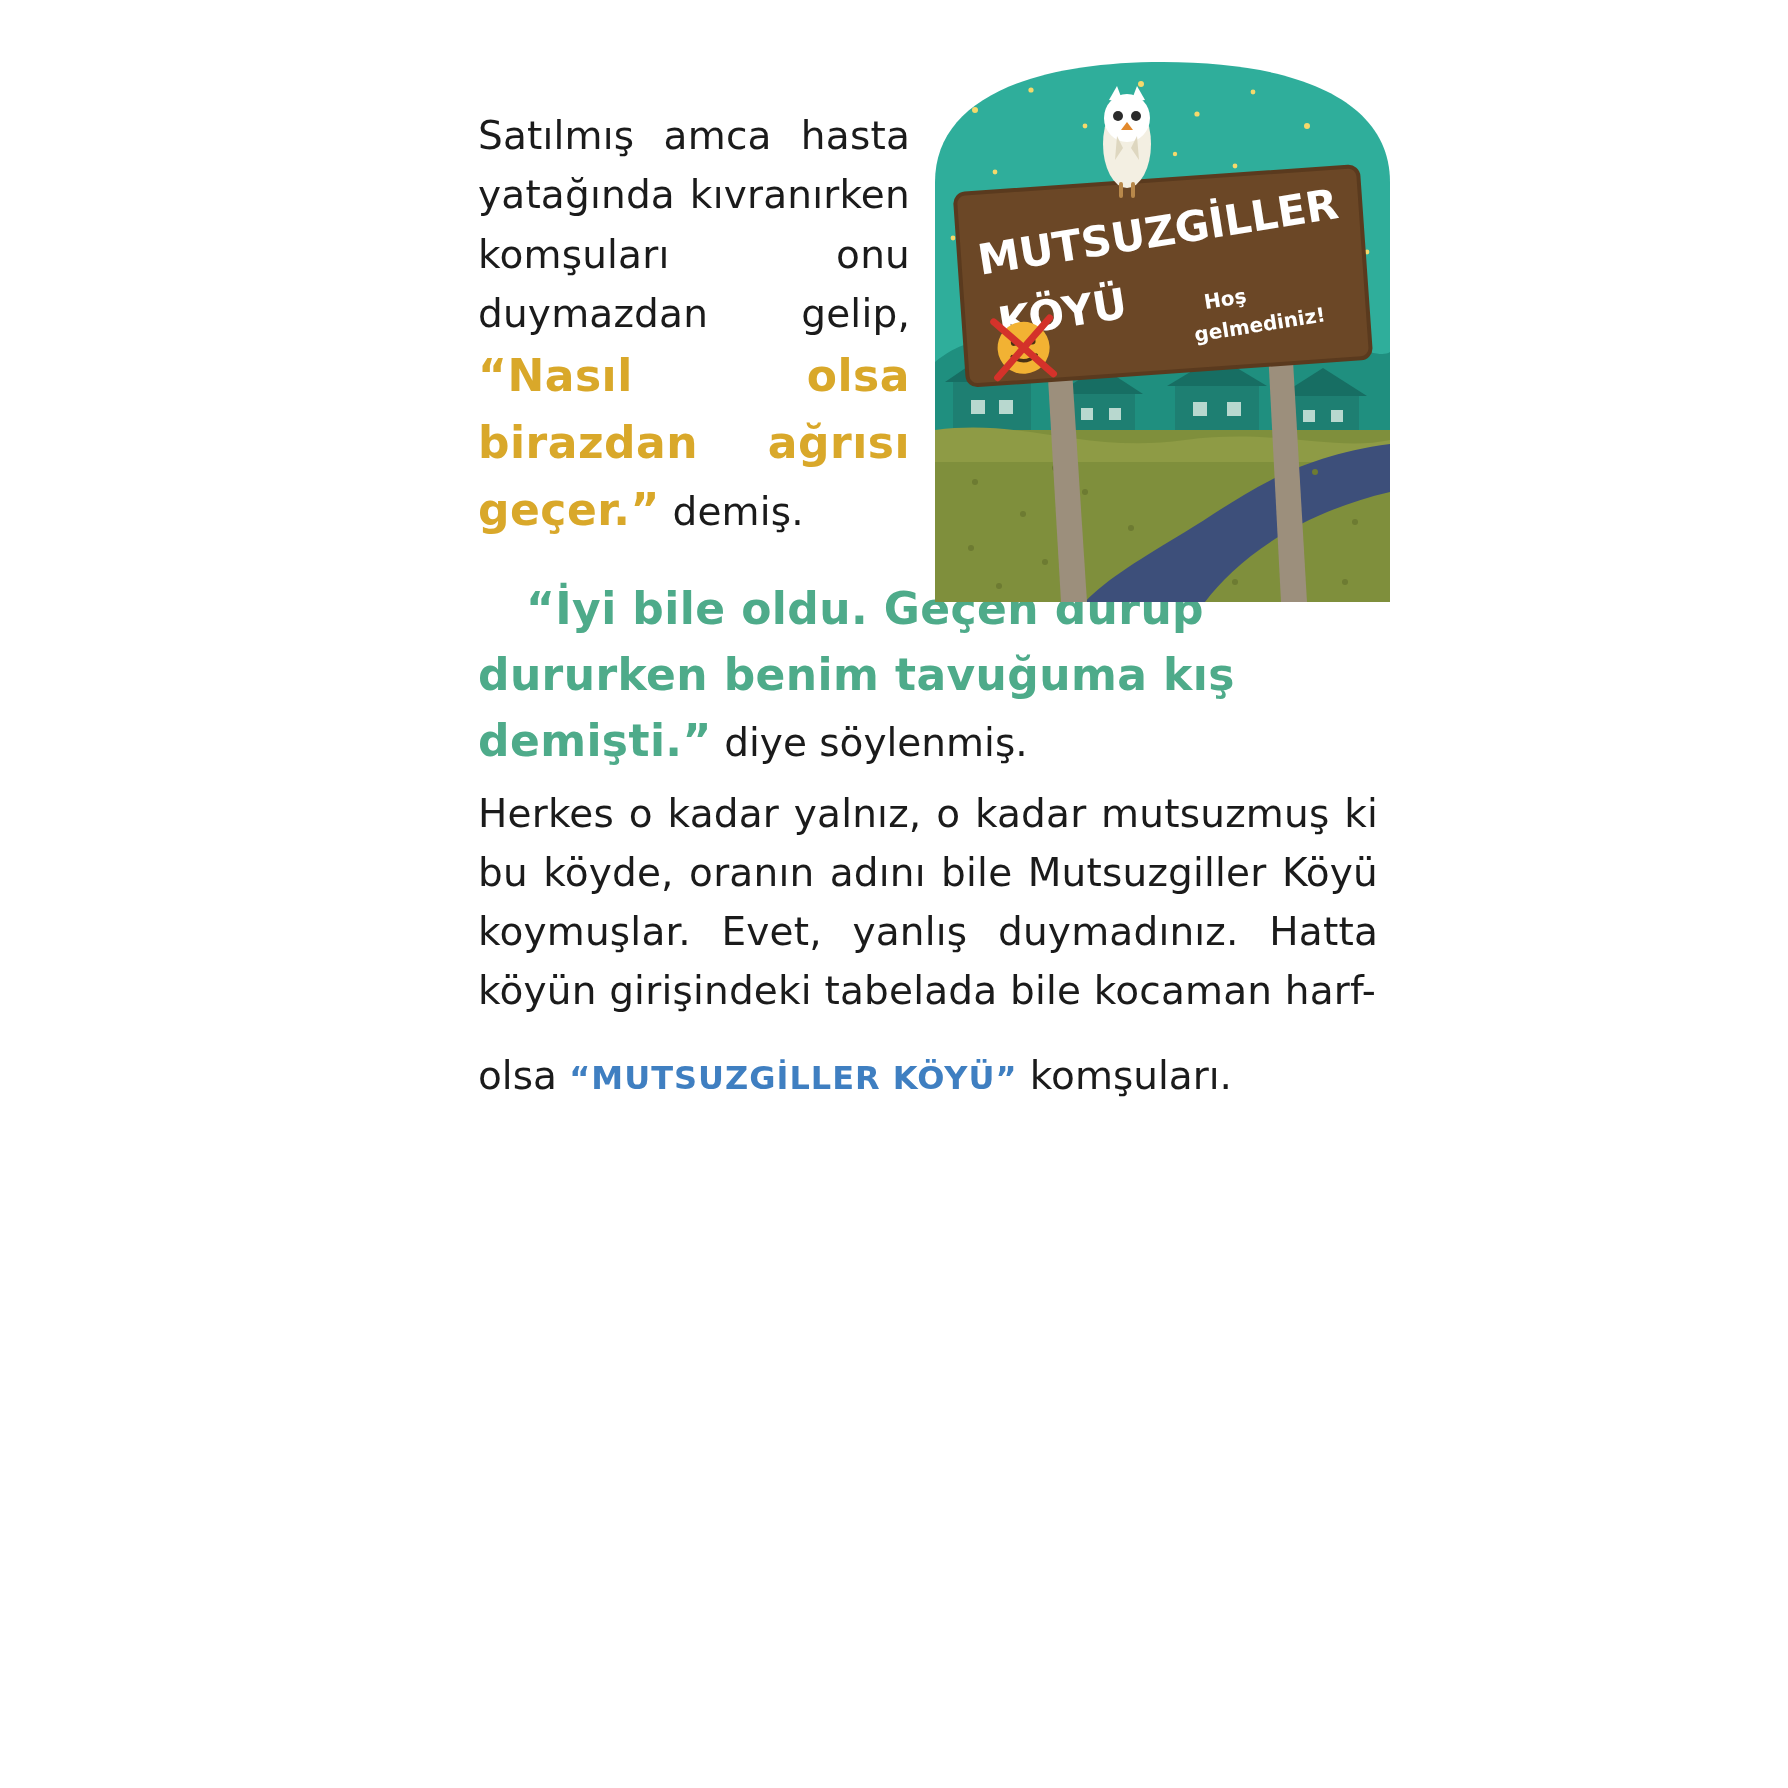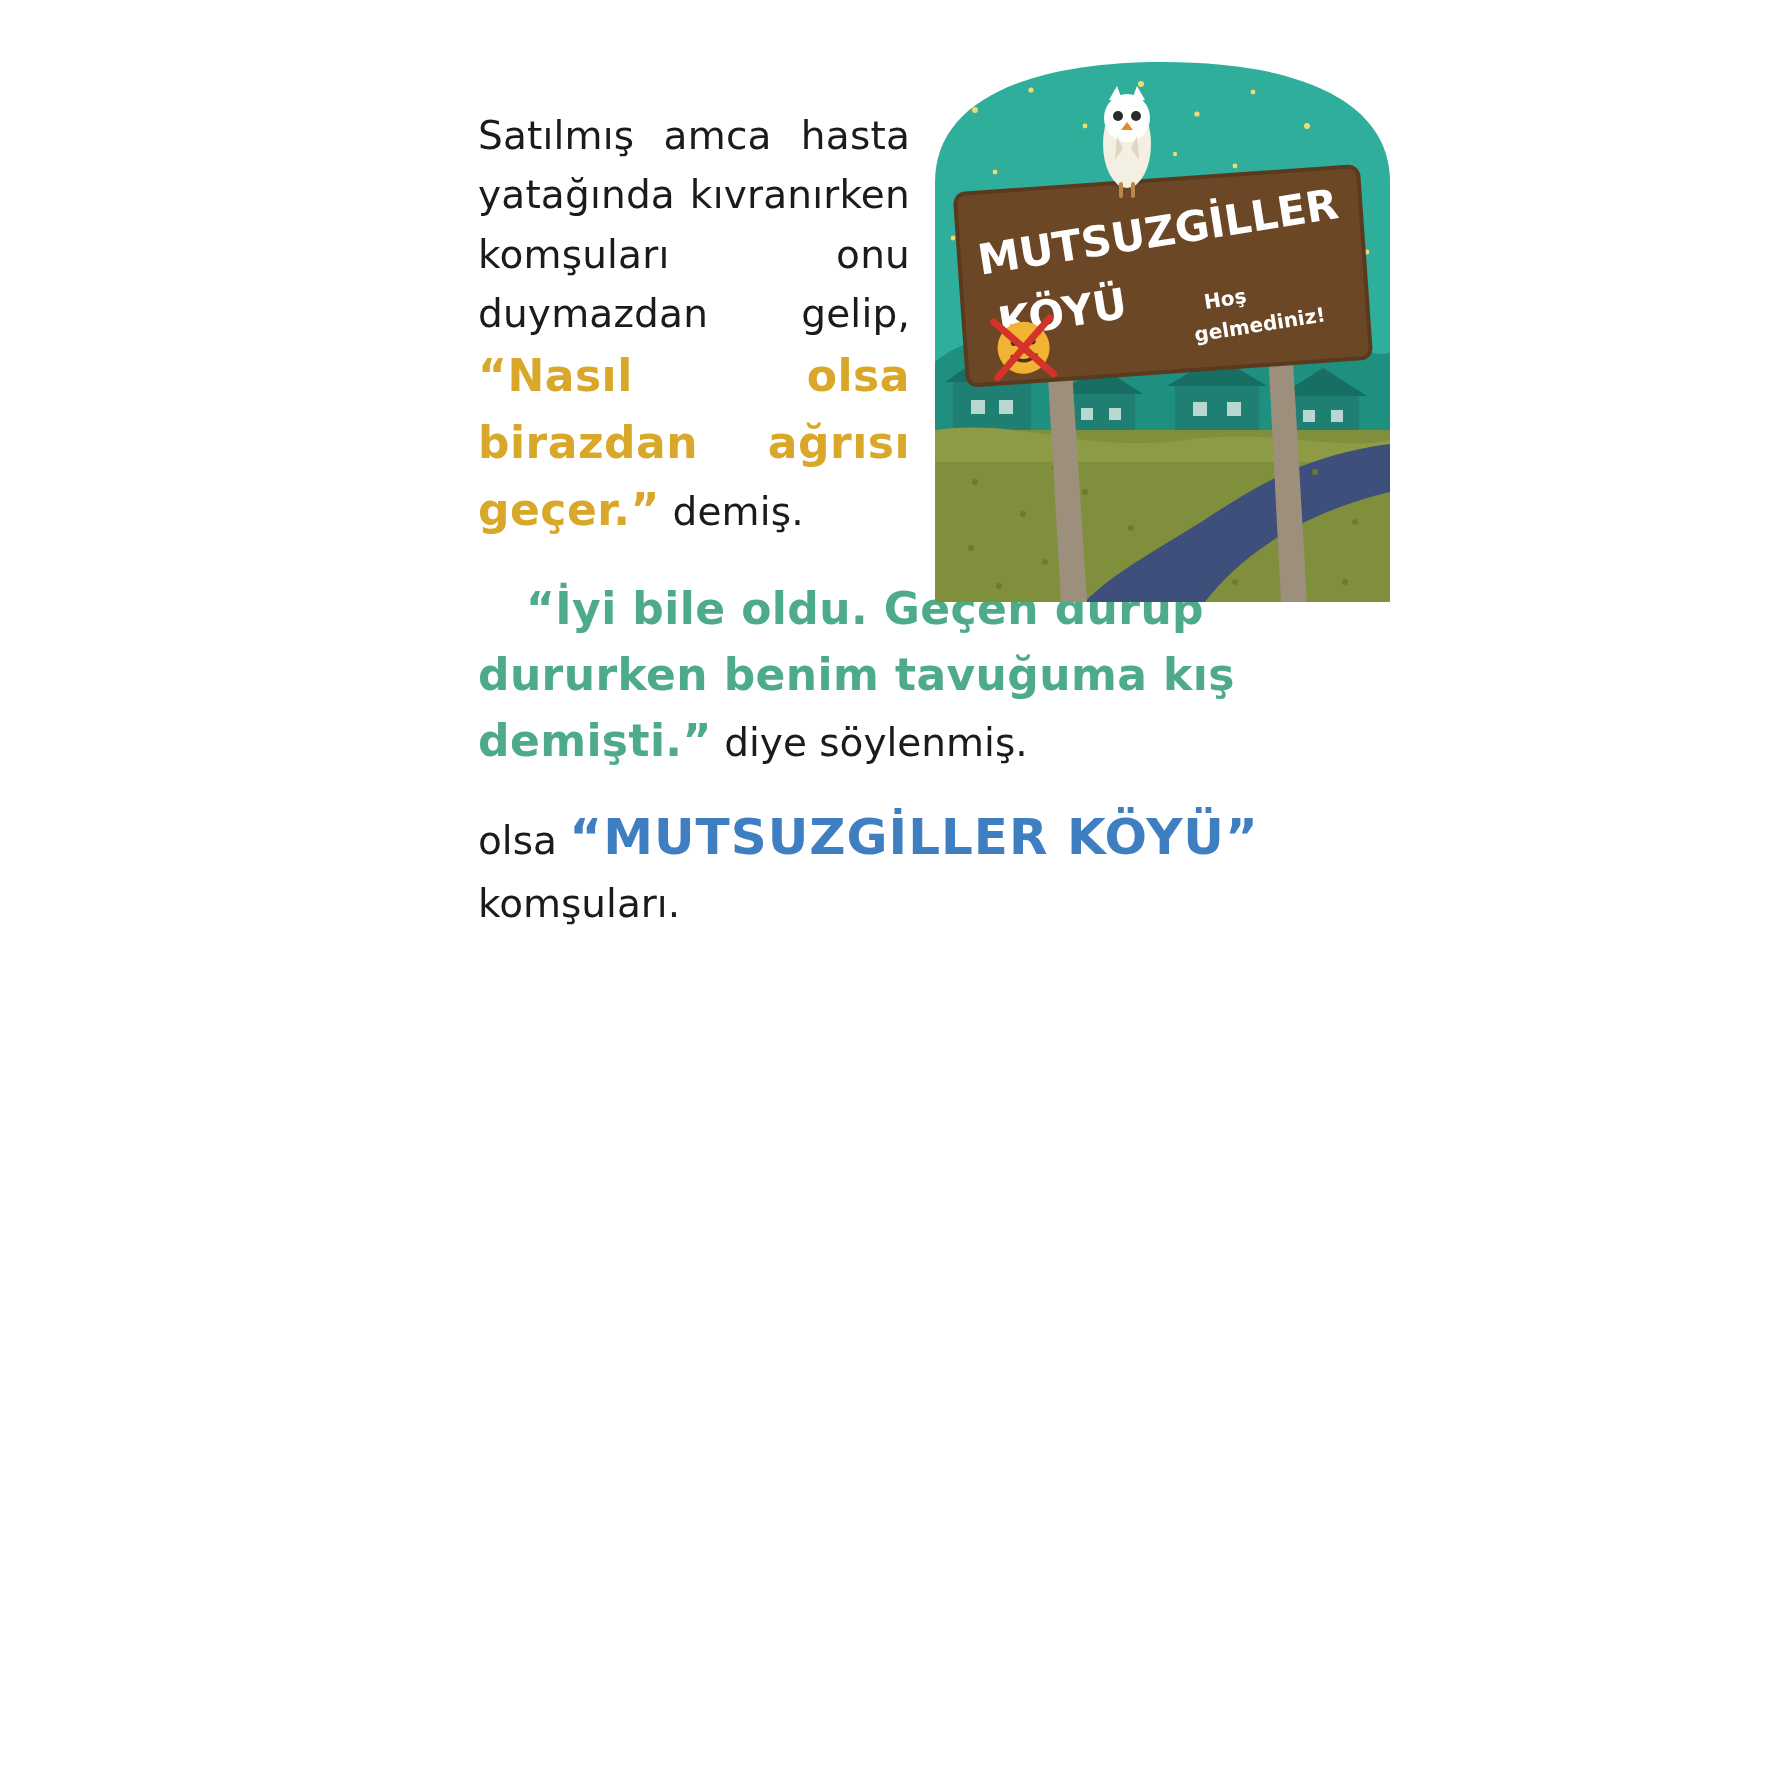--- a/index.html
+++ b/index.html
@@ -61,21 +61,21 @@
   .quote-green {
     color: #4eab8a;
     font-weight: 700;
     font-size: 44px;
     letter-spacing: 0.4px;
   }
 
   .quote-blue {
     color: #3f7fc1;
     font-weight: 700;
-    font-size: 50px;
+    font-size: 32px;
     letter-spacing: 1px;
   }
 
   .block-green {
     width: 900px;
     font-size: 39px;
     line-height: 1.5;
     color: #1b1b1b;
     margin: 32px 0 6px 0;
     text-indent: 48px;
@@ -109,20 +109,21 @@
   <div class="text-col">
 
 
     <div class="spacer-s"></div>
 
     <p class="para p-narrow"><span>Satılmış amca hasta yatağında kıvranırken komşuları onu duymazdan gelip, </span><span class="quote-yellow">“Nasıl olsa birazdan ağrısı geçer.”</span><span> demiş.</span></p>
 
 
     <p class="block-green"><span class="quote-green">“İyi bile oldu. Geçen durup dururken benim tavuğuma kış demişti.”</span><span> diye söylenmiş.</span></p>
 
+    <p class="para p-full" style="margin-top:10px;">Herkes o kadar yalnız, o kadar mutsuzmuş ki bu köyde, oranın adını bile Mutsuzgiller Köyü koymuşlar. Evet, yanlış duymadınız. Hatta köyün girişindeki tabelada bile kocaman harf-</p>
 
     <p class="block-sign"><span>olsa </span><span class="quote-blue">“MUTSUZGİLLER KÖYÜ”</span><span> komşuları.</span></p>
 
   </div>
 
   <div class="illus">
     <svg width="455" height="540" viewBox="0 0 455 540" xmlns="http://www.w3.org/2000/svg">
       <defs>
         <clipPath id="arch">
           <path d="M0,120 C0,40 90,0 228,0 C366,0 455,40 455,120 L455,540 L0,540 Z"></path>

